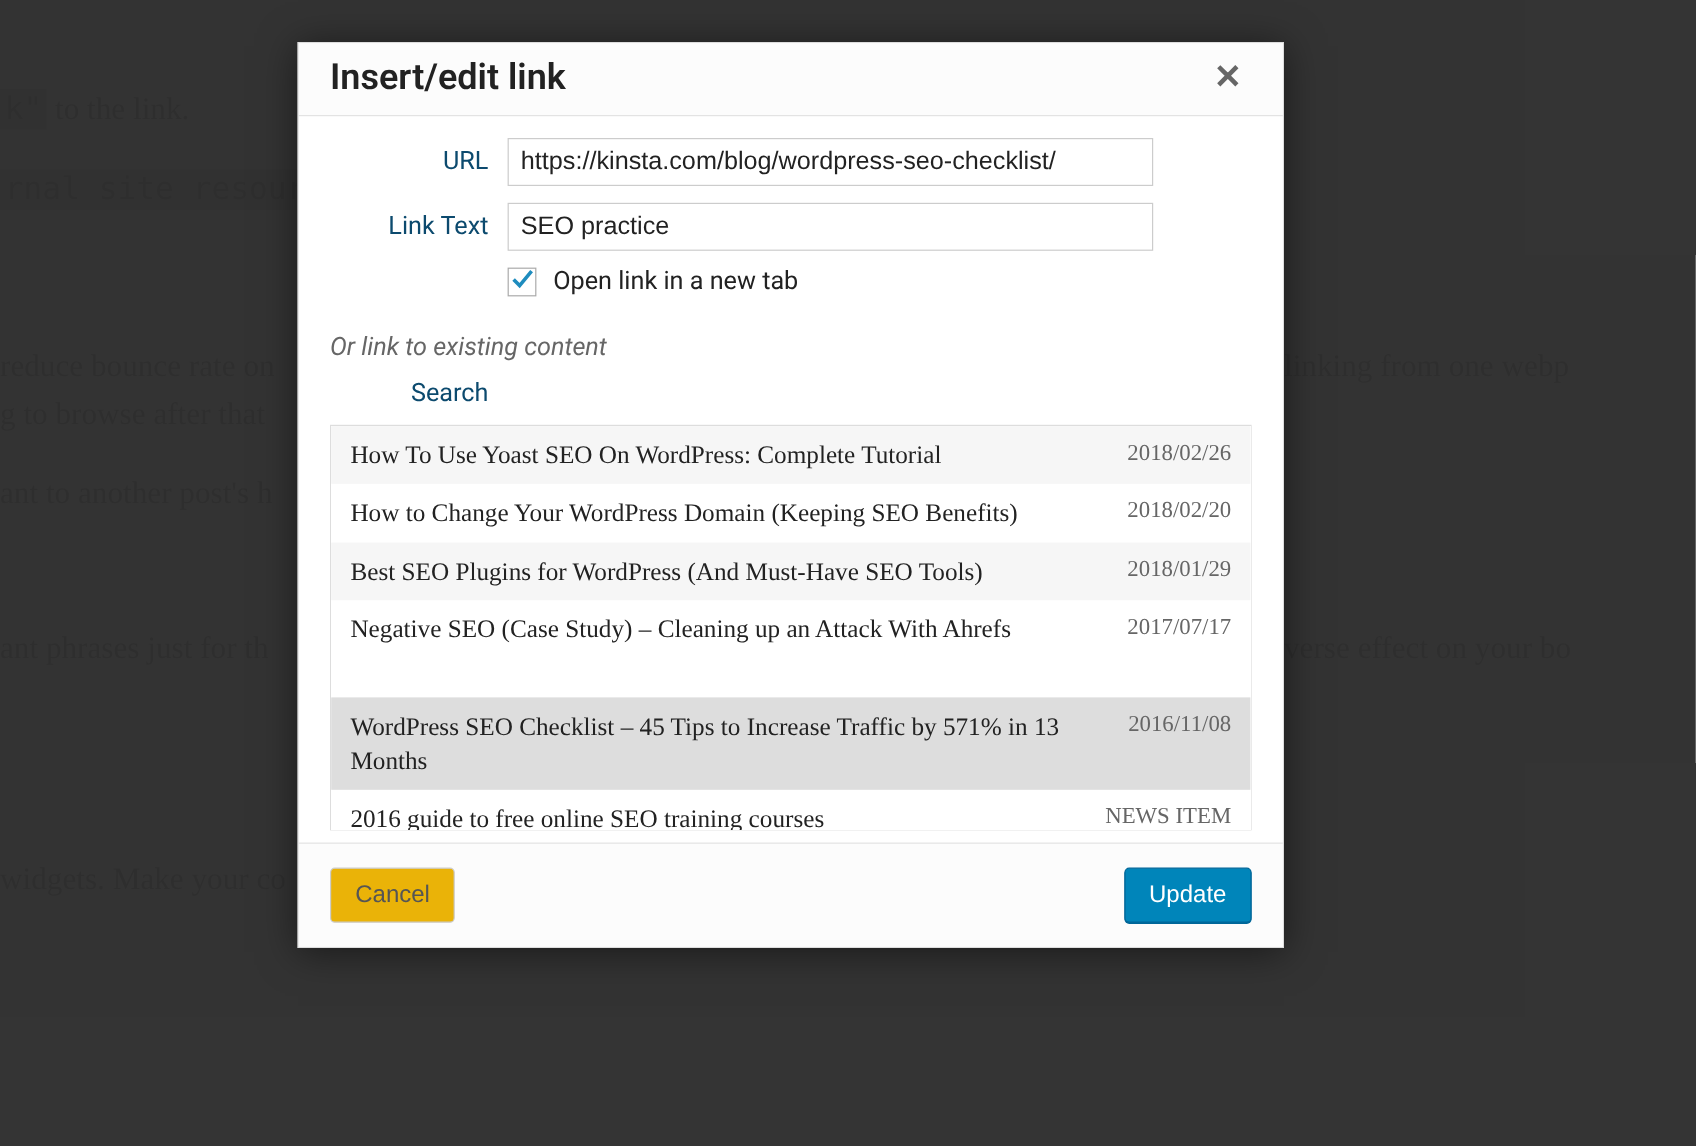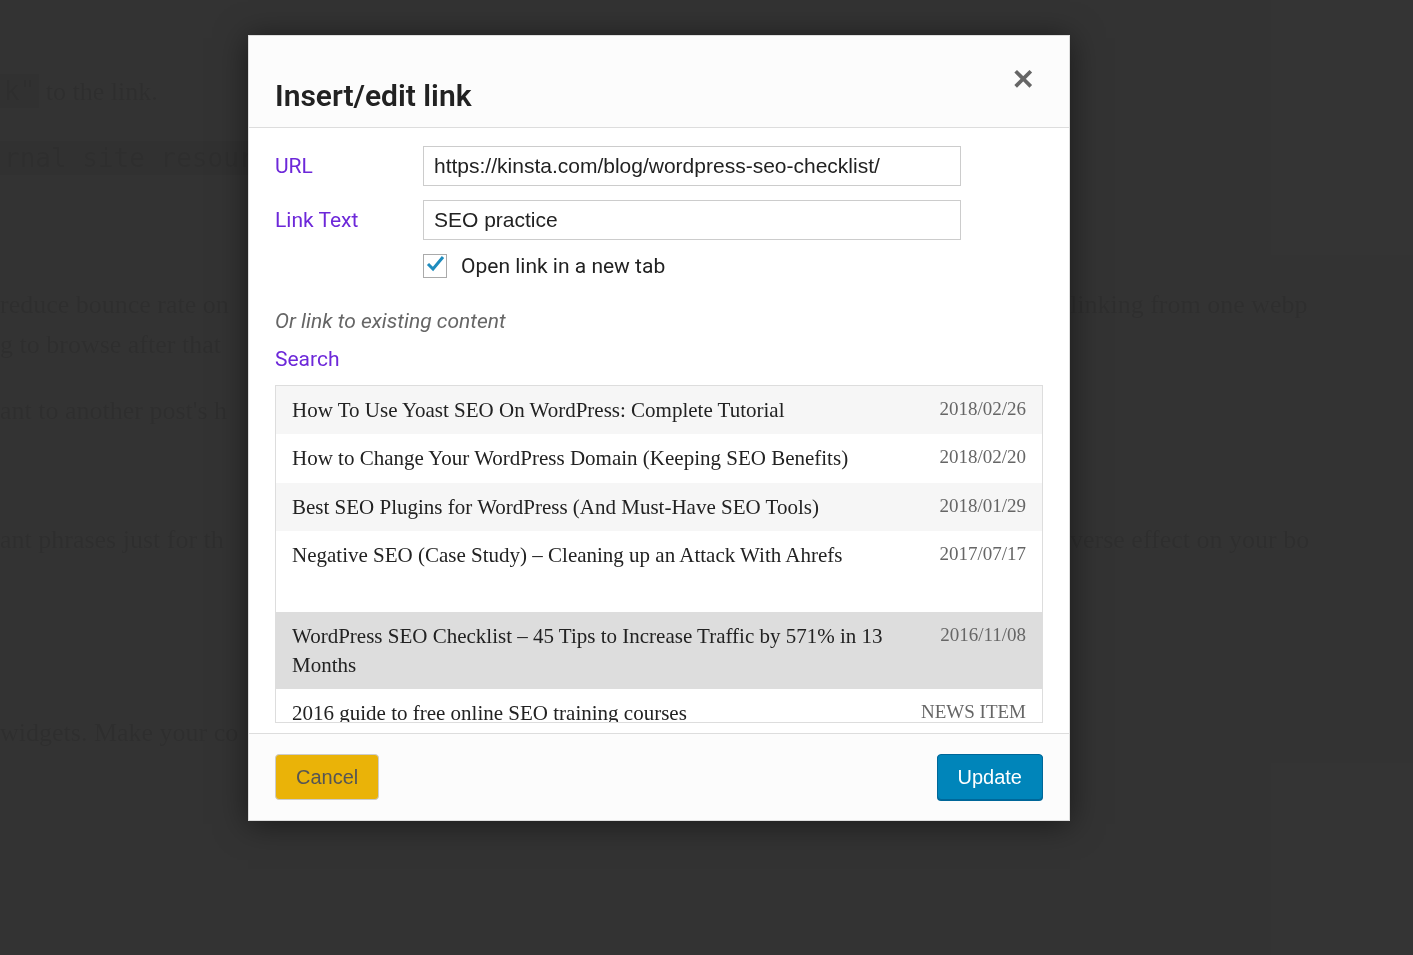--- a/index.html
+++ b/index.html
@@ -51,21 +51,20 @@
     align-items: center;
     justify-content: space-between;
     padding: 10px 26px 14px 26px;
     border-bottom: 1px solid #ddd;
     background: #fcfcfc;
   }
   .modal-title {
     font-size: 30px;
     font-weight: 600;
     color: #222;
-    margin-top: 32px;
   }
   .close-btn {
     font-size: 28px;
     color: #666;
     cursor: pointer;
     background: none;
     border: none;
     padding: 4px 8px;
     line-height: 1;
     font-weight: bold;
@@ -81,24 +80,24 @@
     font-size: 21px;
     margin-bottom: 14px;
   }
   .form-row {
     display: flex;
     align-items: center;
     margin-bottom: 14px;
   }
   .form-label {
     width: 132px;
-    text-align: left;
+    text-align: right;
     padding-right: 16px;
     font-size: 21px;
-    color: #6d28d9;
+    color: #0c4a6e;
   }
   .text-input {
     flex: 0 0 538px;
     height: 40px;
     border: 1px solid #ccc;
     padding: 0 10px;
     font-size: 21px;
     color: #222;
     background: #fff;
     box-sizing: border-box;

